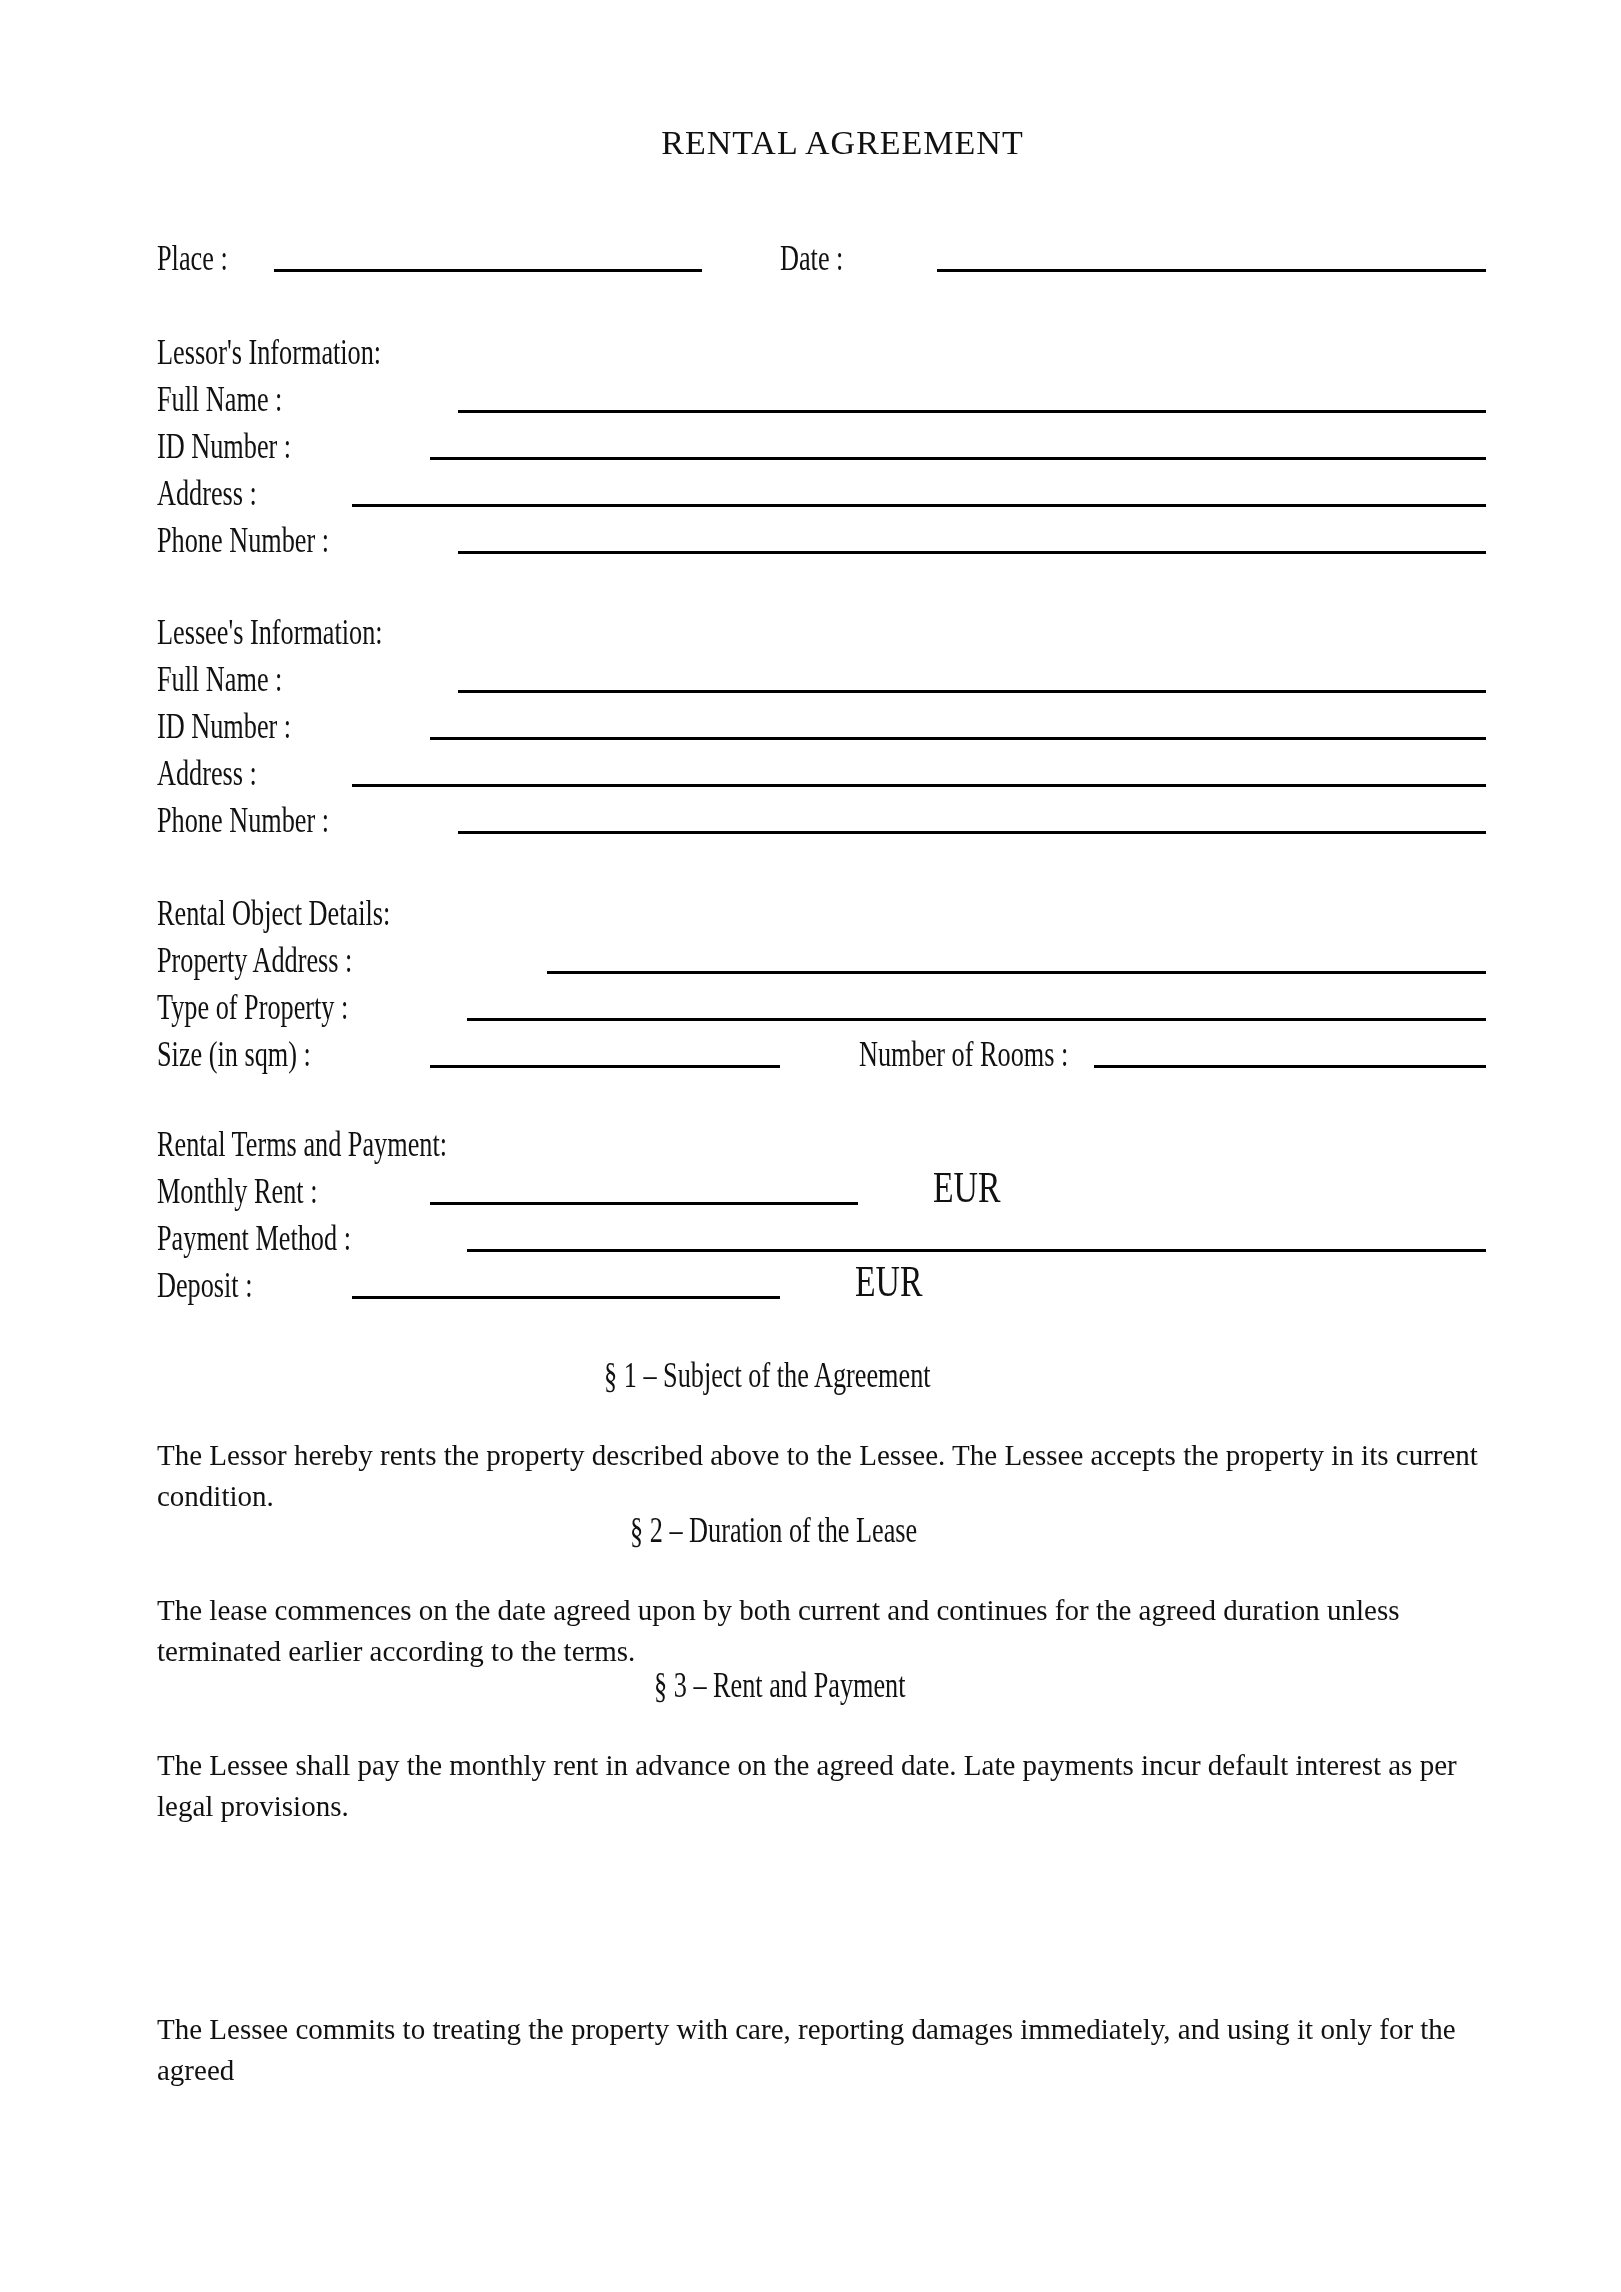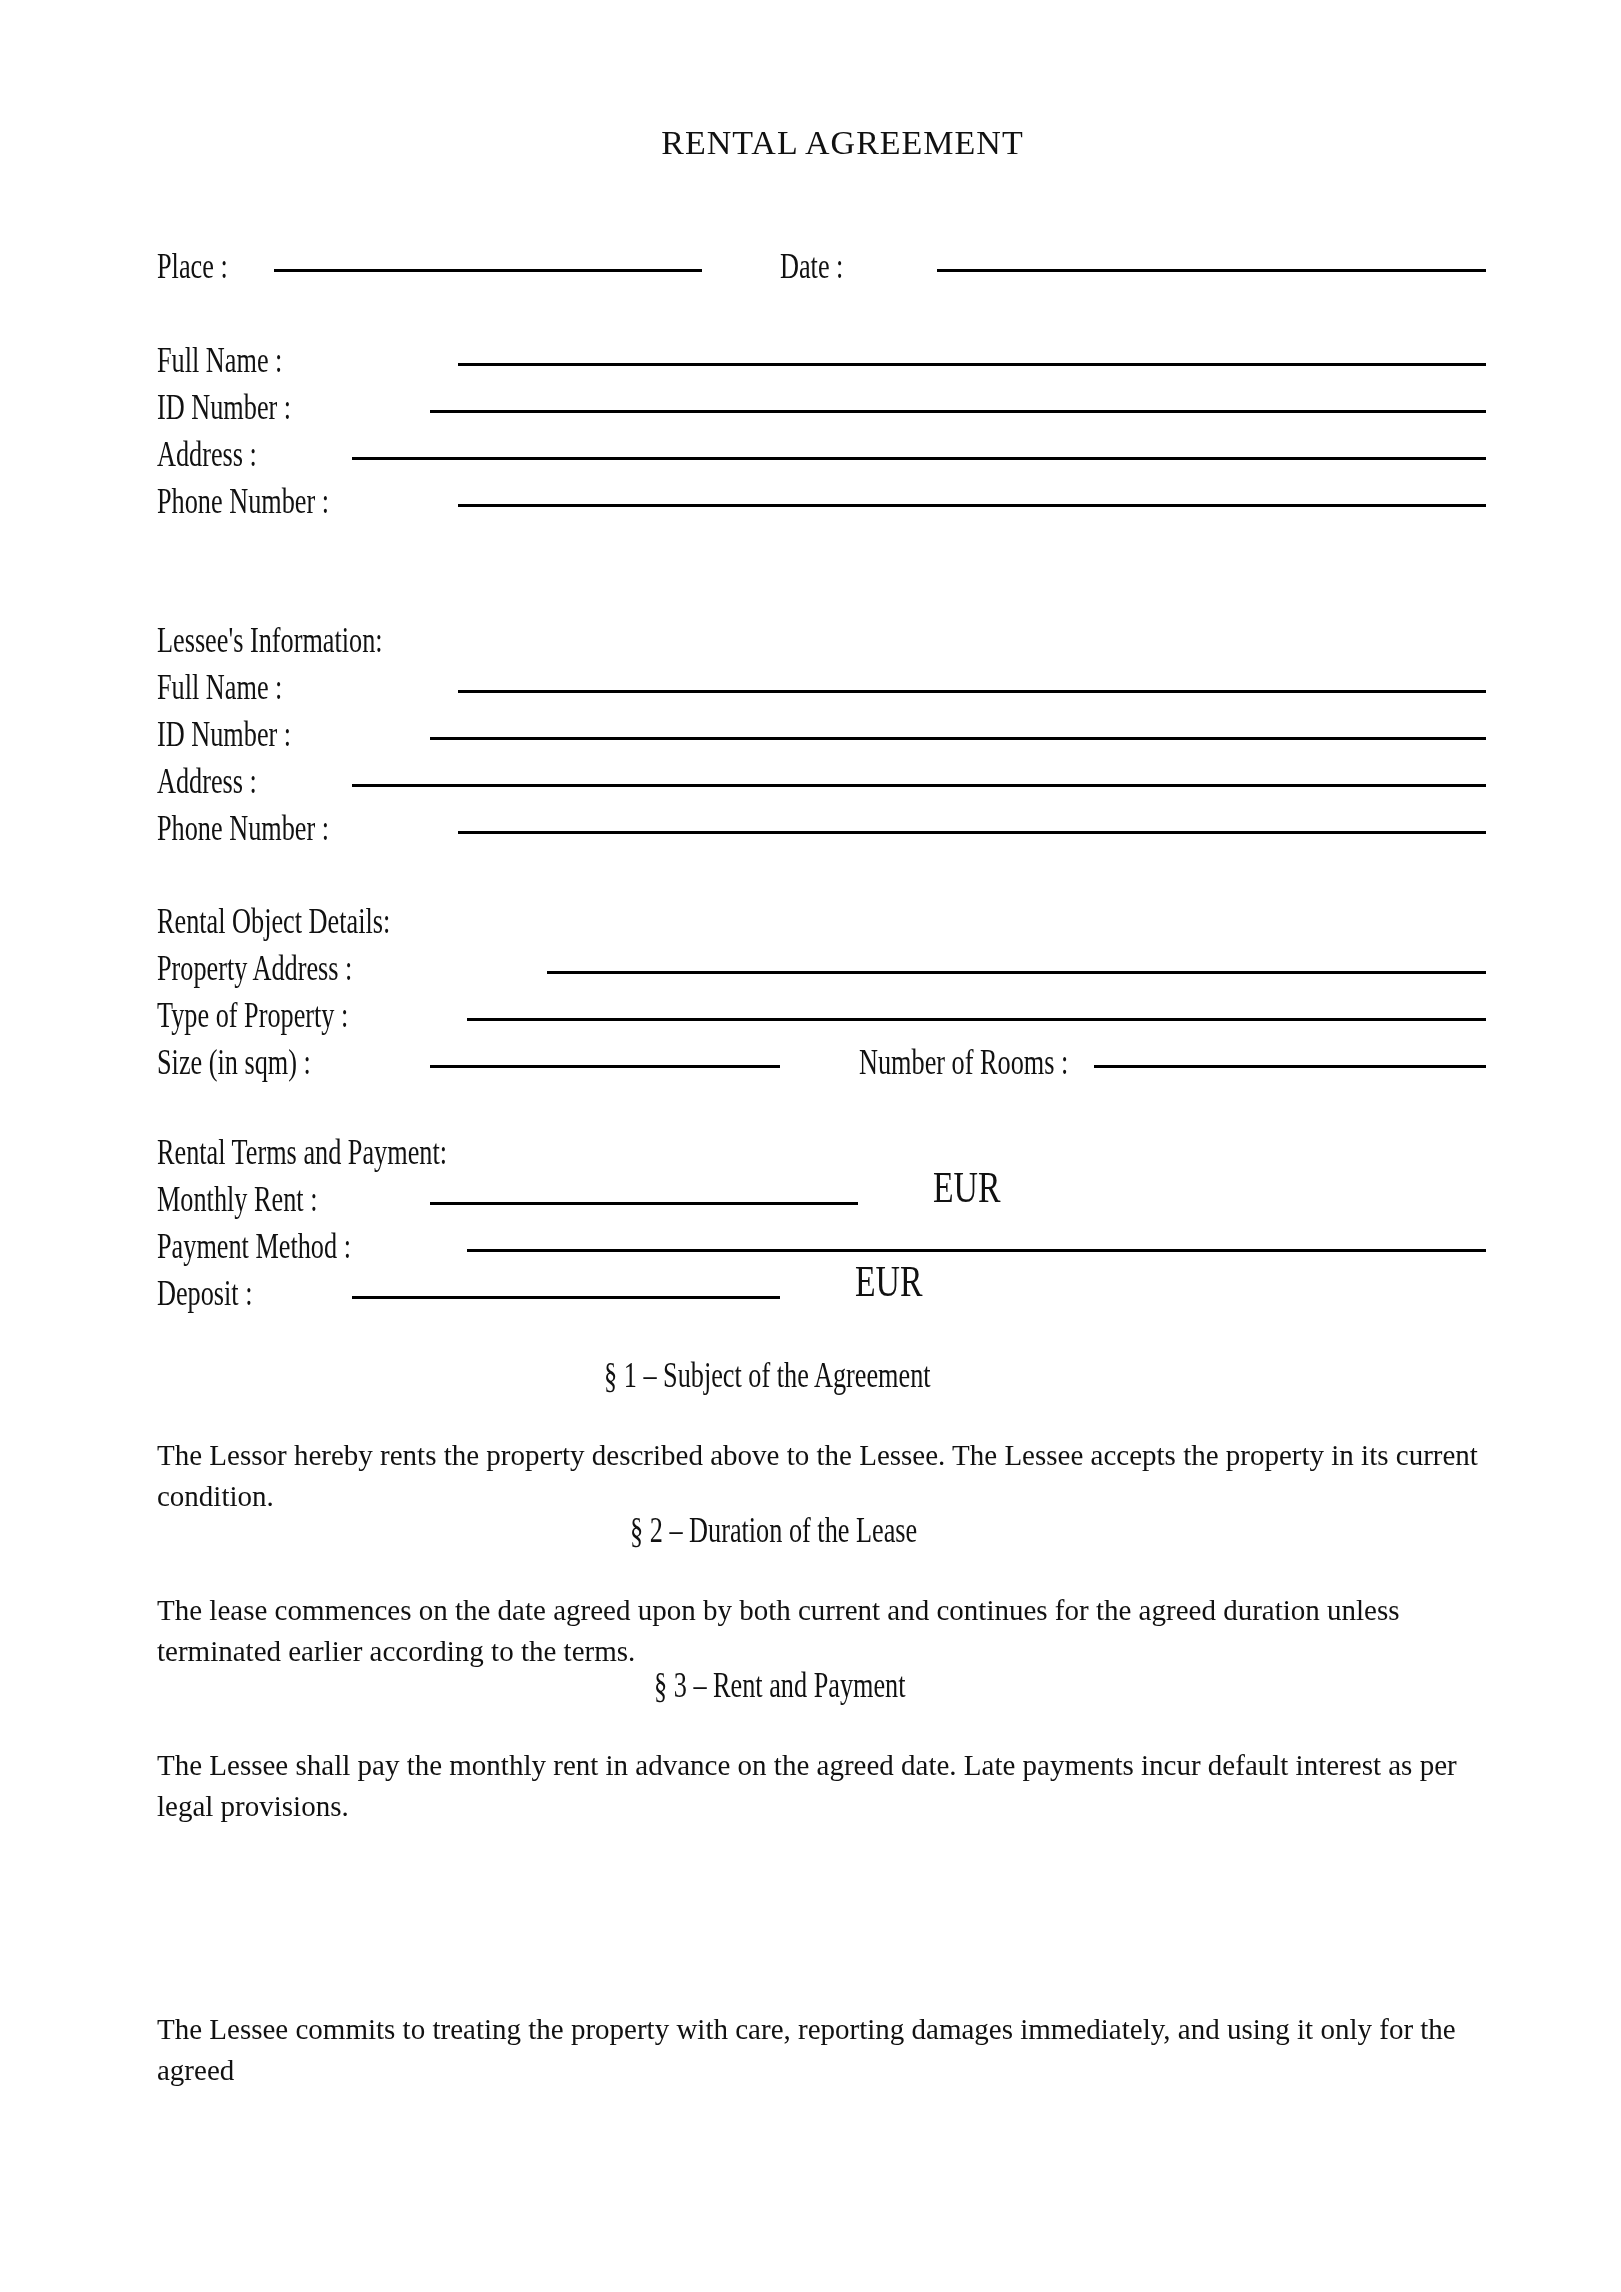--- a/index.html
+++ b/index.html
@@ -35,21 +35,21 @@
   .srow { position: relative; height: 47px; }
   
   .sx {
     display: inline-block;
     transform: scaleX(0.75);
     transform-origin: 0 50%;
     white-space: nowrap;
   }
   .label, .heading {
     position: absolute;
-    top: 12px;
+    top: 4px;
     left: 0;
     height: 47px;
     line-height: 47px;
     font-size: 35px;
   }
   .fline {
     position: absolute;
     bottom: 5.9px;
     height: 39px;
     border-bottom: 3.9px solid #000000;
@@ -100,20 +100,23 @@
           </span>
         <span class="label" style="left:623px"><span class="sx">Date :</span></span>
         <span class="fline" style="left:780px; right:0">
             <span class="val"></span>
           </span>
       </div>
     </div>
 
     <div class="sec" style="top:325px">
       <div class="srow">
+        <span class="heading"><span class="sx">Lessor's Information:</span></span>
+      </div>
+      <div class="srow">
         <span class="label"><span class="sx">Full Name :</span></span>
         <span class="fline" style="left:301px; right:0">
             <span class="val"></span>
           </span>
       </div>
       <div class="srow">
         <span class="label"><span class="sx">ID Number :</span></span>
         <span class="fline" style="left:273px; right:0">
             <span class="val"></span>
           </span>

